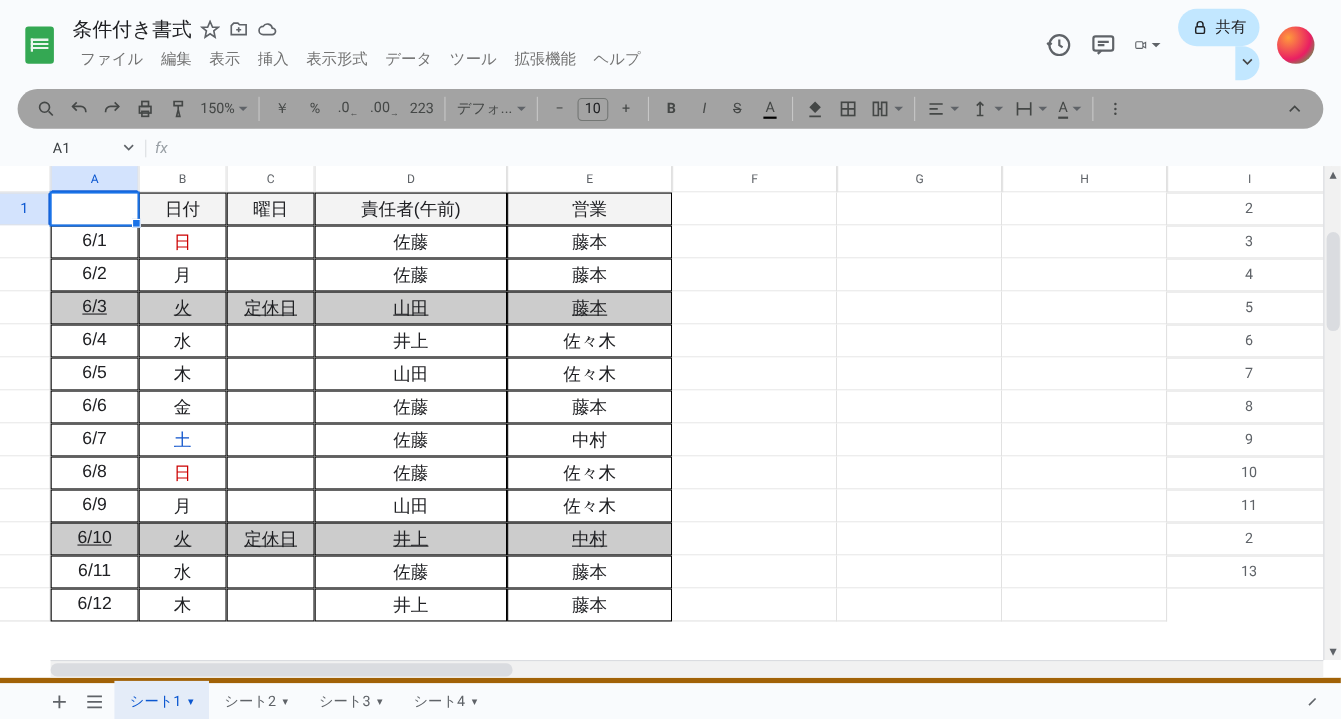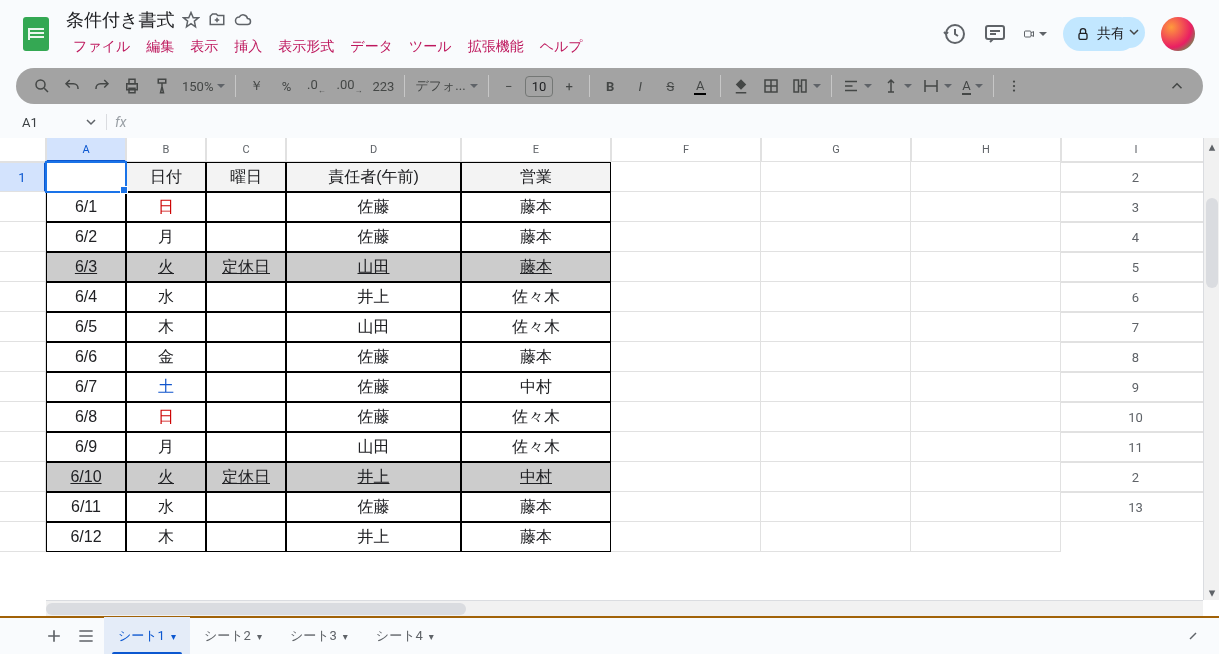--- a/index.html
+++ b/index.html
@@ -9,38 +9,38 @@
 
 .header { display: flex; align-items: center; padding: 8px 16px 0 16px; gap: 10px; }
 .logo { width: 40px; height: 40px; display: flex; align-items: center; justify-content: center; }
 .logo-box { width: 26px; height: 34px; background: #34a853; border-radius: 3px; position: relative; display:flex; align-items:center; justify-content:center; }
 .logo-box::after { content:""; position:absolute; width:16px; height:12px; background: repeating-linear-gradient(#fff 0 2px, transparent 2px 4px), linear-gradient(90deg,#fff 0 2px, transparent 2px 4px); opacity:.9; }
 .title-block { display: flex; flex-direction: column; flex: 1; }
 .title-row { display: flex; align-items: center; gap: 8px; }
 .doc-title { font-size: 18px; color: #202124; }
 .mini-icon { width: 18px; height: 18px; color: #5f6368; display:flex; align-items:center; justify-content:center; cursor:pointer; }
 .menu-row { display: flex; gap: 2px; margin-top: 2px; }
-.menu-item { padding: 4px 7px; font-size: 14px; color: #be185d; border-radius: 4px; cursor: pointer; font-family: Liberation Serif, serif; }
+.menu-item { padding: 4px 7px; font-size: 14px; color: #737373; border-radius: 4px; cursor: pointer; font-family: Liberation Serif, serif; }
 .header-right { display: flex; align-items: center; gap: 16px; padding-right: 8px; }
 .hbtn { width: 24px; height: 24px; color: #5f6368; display:flex; align-items:center; justify-content:center; cursor:pointer; border-radius: 50%; }
 .share-btn { display:flex; align-items:center; gap:6px; background:#c2e7ff; border-radius: 20px; padding: 8px 12px; font-size:14px; cursor:pointer; }
 .share-dd { background:#c2e7ff; border-radius: 0 20px 20px 0; padding:8px 6px; margin-left:-14px; cursor:pointer; }
 .avatar { width:34px; height:34px; border-radius:50%; background: radial-gradient(circle at 30% 30%, #ff9a3c, #e91e63 60%, #4caf50 90%); }
 
 
 .toolbar { margin: 8px 16px 0 16px; background:#a3a3a3; border-radius: 24px; padding: 4px 12px; display:flex; align-items:center; gap: 2px; }
 .tbtn { min-width:28px; height:28px; display:flex; align-items:center; justify-content:center; color:#444746; border-radius:4px; cursor:pointer; font-size:13px; padding:0 4px; }
 .tsep { width:1px; height:22px; background:#c7c7c7; margin:0 4px; }
 .font-size-box { border:1px solid #747775; border-radius:4px; padding:2px 6px; font-size:13px; min-width:26px; text-align:center; }
 .tbtn svg { width:18px; height:18px; }
 .collapse { margin-left:auto; }
 
 
 .namebar { display:flex; align-items:center; margin: 6px 0 0 16px; gap:4px; height:24px; }
-.namebox { width:60px; font-size:13px; padding:2px 6px; color:#3c4043; }
+.namebox { width:60px; font-size:13px; padding:2px 6px; color:#3c4043;margin-left:26px; }
 .namebox-dd { color:#5f6368; cursor:pointer; padding:0 6px; }
 .fx { font-style:italic; color:#9aa0a6; padding:0 8px; border-left:1px solid #dadce0; font-size:14px; }
 
 
 .grid-wrap { flex:1; overflow:hidden; position:relative; margin-top:4px; background:#fff; }
 .grid { display:grid; grid-template-columns: 46px 80px 80px 80px 175px 150px 150px 150px 150px 150px; position:relative; }
 .col-head, .row-head, .corner { background:#fff; border:1px solid #e1e1e1; font-size:11px; color:#5f6368; display:flex; align-items:center; justify-content:center; height:24px; }
 .col-head { border-top:none; }
 .row-head { border-left:none; height:30px; font-size:13px; }
 .corner { border-top:none; border-left:none; }
@@ -56,21 +56,21 @@
 .blue { color:#1155cc; }
 
 
 .hscroll { position:absolute; bottom:0; left:46px; right:16px; height:16px; background:#f1f1f1; border-top:1px solid #dadce0; }
 .hscroll-thumb { position:absolute; left:0; top:2px; height:12px; width:420px; background:#dadce0; border-radius:6px; }
 .vscroll { position:absolute; top:0; right:0; bottom:16px; width:16px; background:#f1f1f1; border-left:1px solid #dadce0; }
 .vscroll-thumb { position:absolute; top:60px; left:2px; width:12px; height:90px; background:#dadce0; border-radius:6px; }
 .vsc-arrow { position:absolute; left:0; width:16px; height:16px; display:flex; align-items:center; justify-content:center; color:#5f6368; cursor:pointer; }
 
 
-.sheetbar { display:flex; align-items:center; height:38px; border-top:2px solid #a16207; background:#f9fbfd; padding:0 12px 0 40px; gap:4px; }
+.sheetbar { display:flex; align-items:center; height:38px; border-top:5px solid #a16207; background:#f9fbfd; padding:0 12px 0 40px; gap:4px; }
 .sbtn { width:28px; height:28px; display:flex; align-items:center; justify-content:center; color:#5f6368; cursor:pointer; border-radius:4px; }
 .tab { display:flex; align-items:center; gap:6px; padding:0 14px; height:38px; font-size:13px; color:#5f6368; cursor:pointer; position:relative; }
 .tab.active { color:#0b57d0; background:#e4ecf8; }
 .tab.active::after { content:""; position:absolute; bottom:0; left:8px; right:8px; height:3px; background:#0b57d0; border-radius:2px 2px 0 0; }
 .tab-dd { font-size:10px; }
 .explore { margin-left:auto; width:28px; height:28px; display:flex; align-items:center; justify-content:center; color:#5f6368; cursor:pointer; }
 
 .dropdown-arrow::after { content:""; display:inline-block; margin-left:4px; border:4px solid transparent; border-top-color:#5f6368; transform:translateY(2px); }
 .underline-a { border-bottom:2px solid #000; padding:0 2px; }
 </style>
@@ -128,21 +128,21 @@
             <path d="M7 20l3-3"></path>
             <path d="M7 9h10M7 12h6"></path>
           </svg>
         </span>
       <span class="hbtn dropdown-arrow">
           <svg viewBox="0 0 24 24" fill="none" stroke="currentColor" stroke-width="2">
             <rect x="3" y="6" width="13" height="12" rx="2"></rect>
             <path d="M16 10l5-3v10l-5-3"></path>
           </svg>
         </span>
-      <div style="display:flex;align-items:flex-start;">
+      <div style="display:flex;align-items:flex-end;flex-direction:column;">
         <div class="share-btn">
           <svg viewBox="0 0 24 24" width="16" height="16" fill="none" stroke="currentColor" stroke-width="2">
               <rect x="6" y="11" width="12" height="9" rx="2"></rect>
               <path d="M8 11V8a4 4 0 018 0v3"></path>
             </svg>
           <span>共有</span>
         </div>
         <div class="share-dd"><svg width="10" height="10" viewBox="0 0 10 10">
               <path d="M1 3l4 4 4-4" fill="none" stroke="#444" stroke-width="1.5"></path>
             </svg></div>

